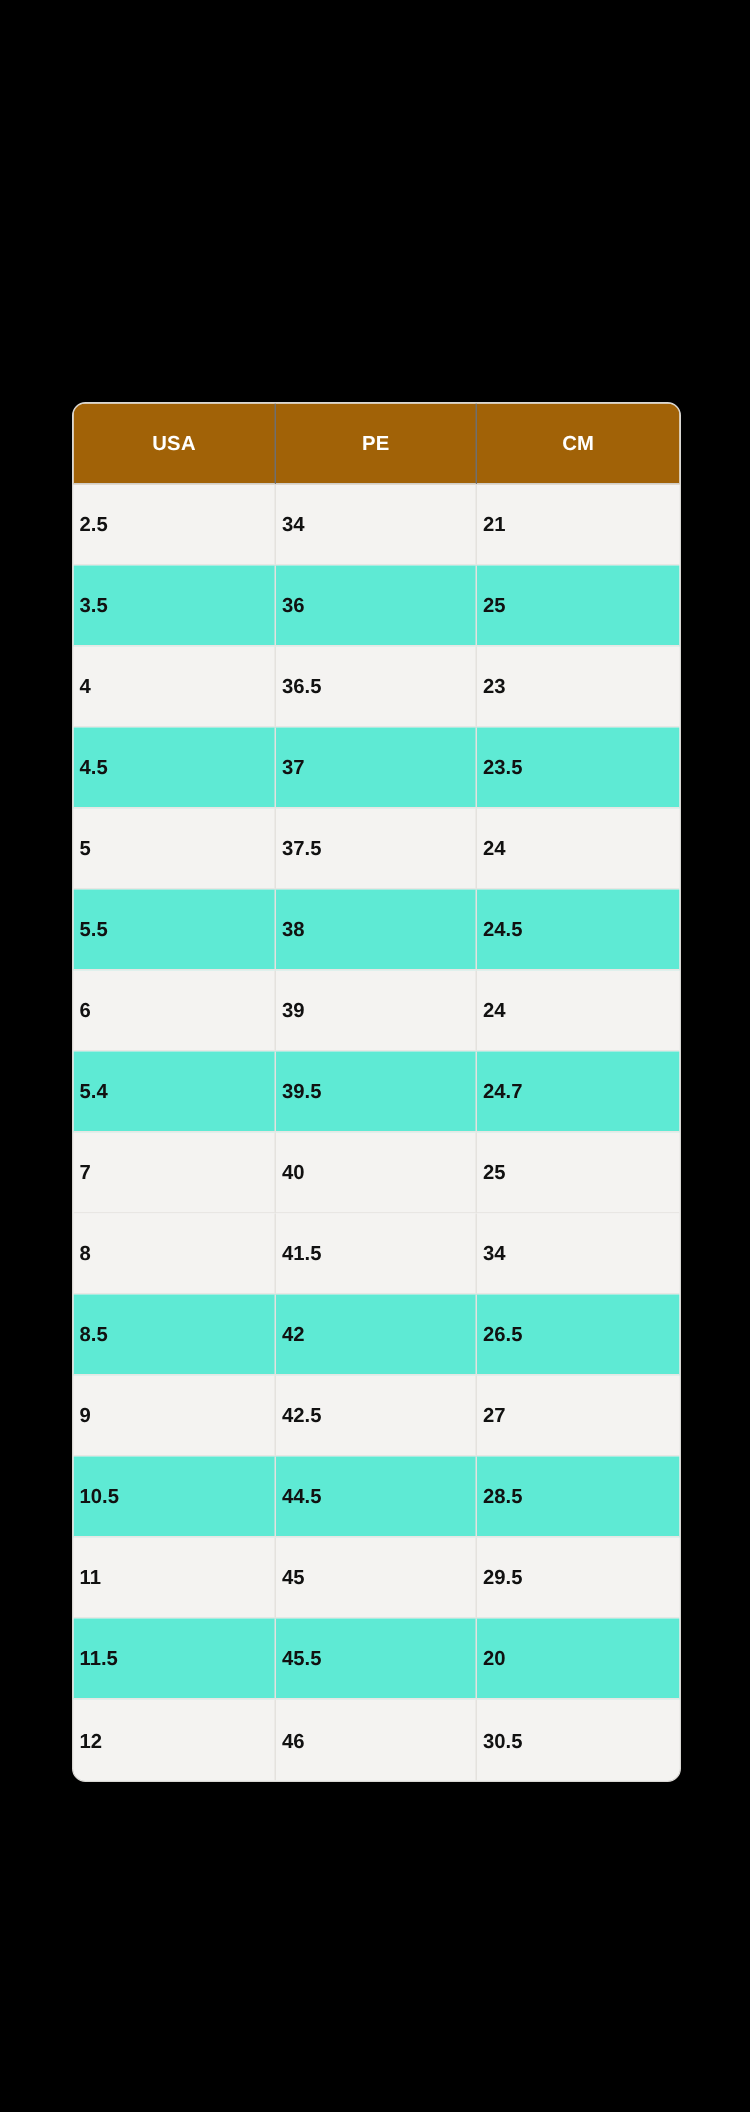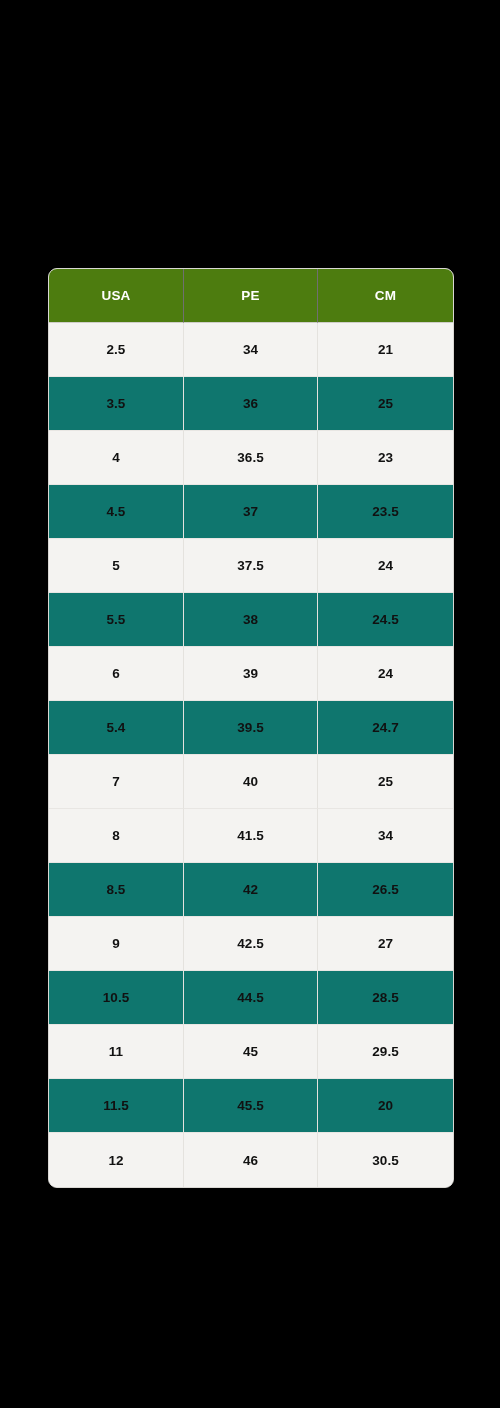--- a/index.html
+++ b/index.html
@@ -34,21 +34,21 @@
     border: 1px solid #d9d7d3;
     background: #ffffff;
   }
 
   table.size-table col.c-usa { width: 135px; }
   table.size-table col.c-pe  { width: 134px; }
   table.size-table col.c-cm  { width: 135px; }
 
   
   table.size-table thead th {
-    background: #4d7c0f;
+    background: #a16207;
     color: #ffffff;
     font-size: 13.5px;
     font-weight: bold;
     letter-spacing: 0.2px;
     text-align: center;
     height: 54px;
     padding: 0 4px;
     border-right: 1px solid #6f6f6f;
     border-bottom: 1px solid #cfcdc9;
     box-sizing: border-box;
@@ -56,37 +56,36 @@
   }
   table.size-table thead th:last-child {
     border-right: none;
   }
 
   
   table.size-table tbody td {
     font-size: 13.5px;
     font-weight: bold;
     color: #111111;
-    text-align: center;
     height: 54px;
     padding: 0 4px;
     border-right: 1px solid #e4e2de;
     border-bottom: 1px solid #e8e6e3;
     box-sizing: border-box;
     white-space: nowrap;
   }
   table.size-table tbody td:last-child {
     border-right: none;
   }
   table.size-table tbody tr:last-child td {
     border-bottom: none;
   }
 
   table.size-table tbody tr.row-odd td  { background: #f4f3f1; }
-  table.size-table tbody tr.row-even td { background: #0f766e; }
+  table.size-table tbody tr.row-even td { background: #5eead4; }
 </style>
 </head>
 <body>
 
 <div id="size-chart-wrap">
   <table class="size-table">
     <colgroup>
       <col class="c-usa">
       <col class="c-pe">
       <col class="c-cm">

